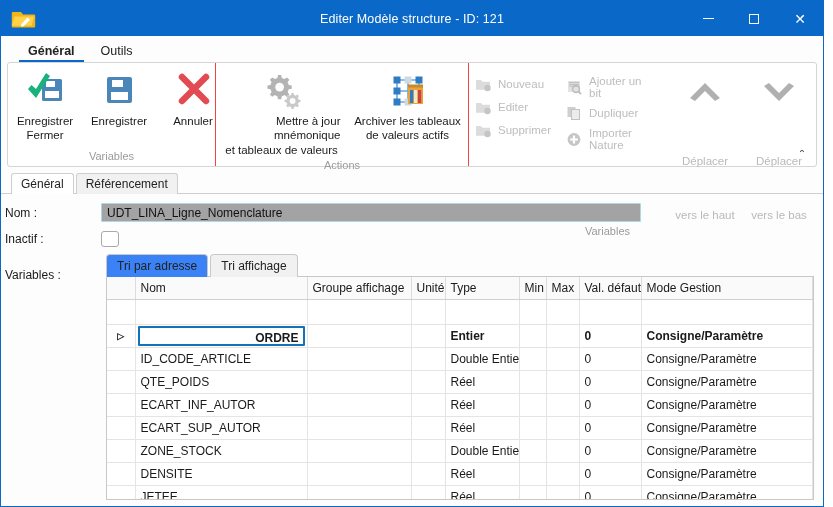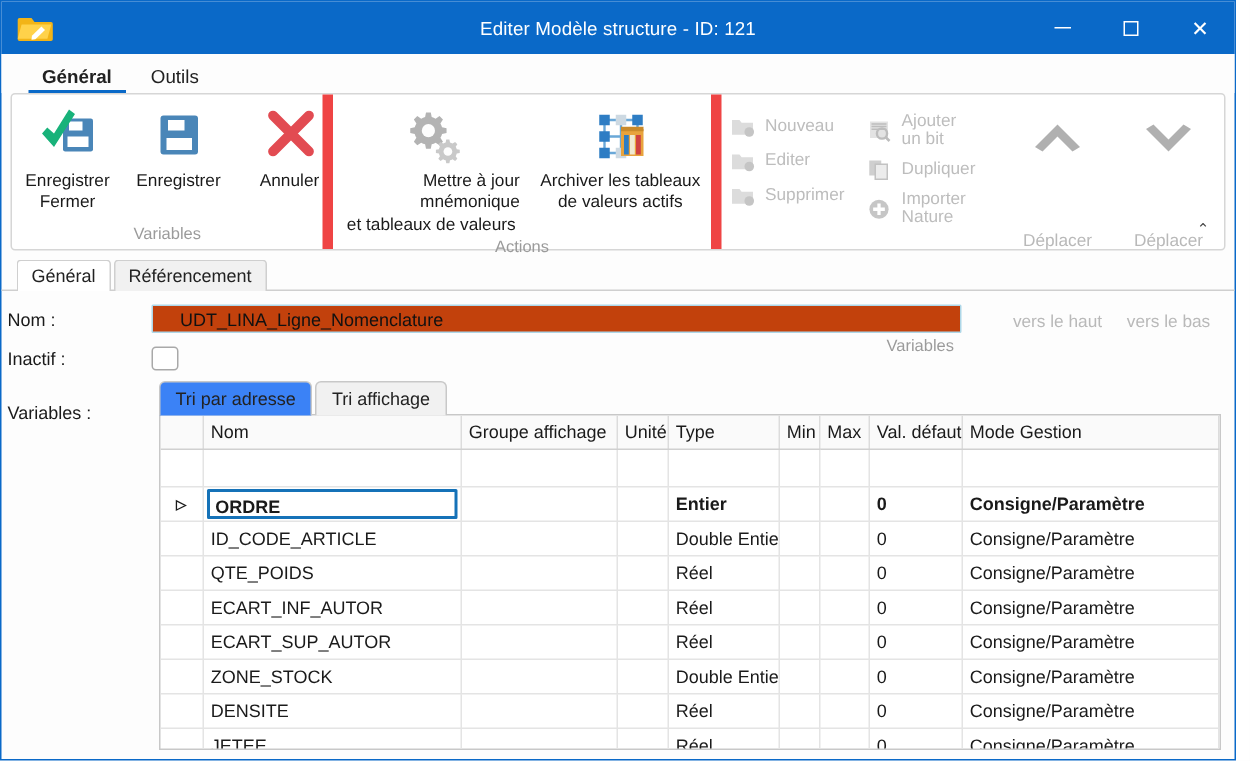--- a/index.html
+++ b/index.html
@@ -49,21 +49,21 @@
     content:"";position:absolute;left:4px;right:4px;bottom:0;height:2px;background:#0a69c8;
   }
 
   
   .ribbon{
     position:relative;height:105px;margin:0 6px;
     border:1px solid #d6d6d6;border-radius:3px;background:#fff;
     display:flex;box-sizing:border-box;
   }
   .rgroup{position:relative;display:flex;flex-direction:column;height:100%;}
-  .rgroup + .rgroup{border-left:7px solid #ef4444;}
+  .rgroup + .rgroup{border-left:1px solid #ef4444;}
   .rgroup-items{flex:1;display:flex;align-items:flex-start;padding-top:6px;}
   .rgroup-label{
     text-align:center;font-size:11px;color:#9b9b9b;padding-bottom:4px;
   }
   .bigbtn{
     width:auto;min-width:62px;padding:2px 6px;display:flex;flex-direction:column;
     align-items:center;text-align:right;font-size:11.5px;color:#1a1a1a;line-height:1.25;
     cursor:default;
   }
   .bigbtn .ico{height:40px;display:flex;align-items:center;justify-content:center;margin-bottom:3px;}
@@ -91,22 +91,22 @@
   .ftab{
     padding:3px 9px 3px 9px;font-size:12px;background:#f1f1f1;
     border:1px solid #cfcfcf;border-bottom:none;border-radius:3px 3px 0 0;
     margin-right:2px;color:#222;position:relative;top:1px;cursor:default;
   }
   .ftab.active{background:#ffffff;}
 
   .fieldrow{display:flex;align-items:center;margin-top:9px;}
   .flabel{width:100px;padding-left:4px;font-size:12px;color:#1a1a1a;box-sizing:border-box;}
   .ftext-input{
-    width:540px;height:19px;line-height:19px;background:#c2410c;
-    border:1px solid #aed7e8;box-sizing:border-box;padding:0 18px;
+    width:540px;height:19px;line-height:19px;background:#a3a3a3;
+    border:1px solid #aed7e8;box-sizing:border-box;padding:0 5px;
     font-size:12px;color:#111;border-radius:1px;
   }
   .fcheck{
     width:18px;height:16px;background:#fff;border:1px solid #a9a9a9;
     border-radius:3px;box-sizing:border-box;
   }
 
   
   .gridtabs{display:flex;align-items:flex-end;padding-left:105px;height:20px;margin-top:9px;}
   .gtab{
@@ -141,21 +141,21 @@
   .c-min{width:27px;}
   .c-max{width:33px;}
   .c-val{width:62px;}
   .c-mod{width:auto;}
   tr.newrow td{height:25px;}
   tr.selrow td{font-weight:bold;}
   .rowmarker{color:#8a8a8a;font-size:9px;text-align:center;padding-left:0;padding-right:0;}
   .cell-edit{
     display:block;border:2px solid #1572b8;background:#fff;
     margin:-2px -3px;padding:1px 4px;height:20px;line-height:18px;
-    box-sizing:border-box;font-weight:bold;border-radius:1px;
+    box-sizing:border-box;font-weight:bold;border-radius:1px;text-align:right;
   }
 </style>
 </head>
 <body>
 
 <div class="window">
 
   <div class="titlebar">
     <div class="title-icon">
       <svg width="26" height="22" viewBox="0 0 26 22">

